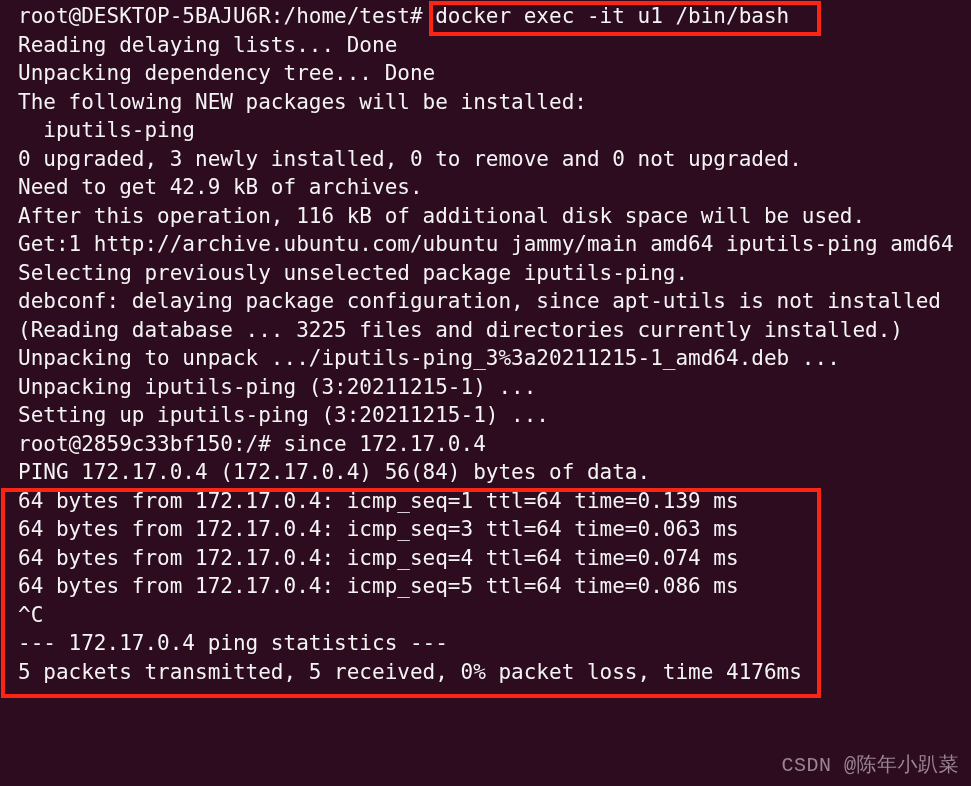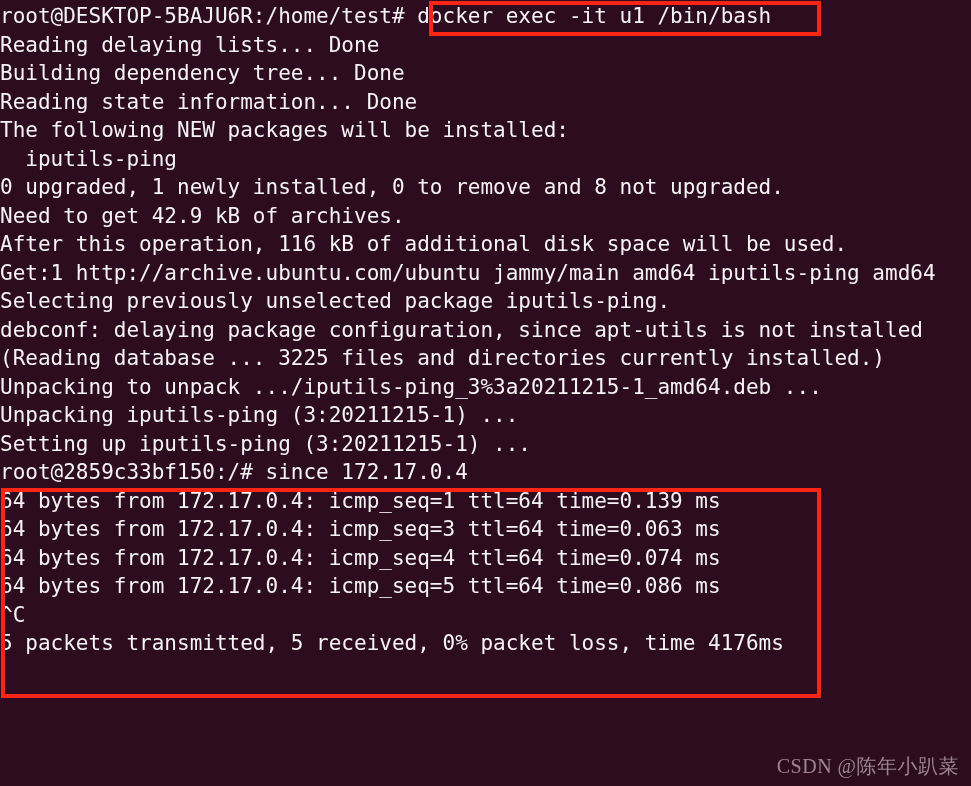--- a/index.html
+++ b/index.html
@@ -24,21 +24,21 @@
   #lines {
     position: absolute;
     left: 0;
     top: 2px;
     width: 971px;
   }
   .term-line {
     display: block;
     height: 28.5px;
     white-space: pre;
-    padding-left: 0;
+    padding-left: 18px;
     color: #f4f4f4;
   }
   .highlight-box {
     position: absolute;
     border: 4px solid #fb2516;
     box-sizing: border-box;
     pointer-events: none;
     background: transparent;
   }
   #box-docker {
@@ -50,56 +50,57 @@
   #box-ping {
     left: 1px;
     top: 488px;
     width: 820px;
     height: 210px;
   }
   #watermark {
     position: absolute;
     right: 12px;
     bottom: 6px;
-    font-family: Liberation Serif, serif;
+    font-family: Liberation Mono, monospace;
     font-size: 20px;
     color: #b9a7b2;
     opacity: 0.78;
     letter-spacing: 0.5px;
     white-space: pre;
   }
 </style>
 </head>
 <body>
 
 <div id="terminal">
 
   <div id="lines">
       <span class="term-line">root@DESKTOP-5BAJU6R:/home/test# docker exec -it u1 /bin/bash</span>
       <span class="term-line">Reading delaying lists... Done</span>
-      <span class="term-line">Building dependency tree... Done</span>
-      <span class="term-line">Reading state information... Done</span>
+      <span class="term-line">Unpacking dependency tree... Done</span>
       <span class="term-line">The following NEW packages will be installed:</span>
       <span class="term-line">  iputils-ping</span>
-      <span class="term-line">0 upgraded, 1 newly installed, 0 to remove and 8 not upgraded.</span>
+      <span class="term-line">0 upgraded, 3 newly installed, 0 to remove and 0 not upgraded.</span>
       <span class="term-line">Need to get 42.9 kB of archives.</span>
       <span class="term-line">After this operation, 116 kB of additional disk space will be used.</span>
       <span class="term-line">Get:1 http://archive.ubuntu.com/ubuntu jammy/main amd64 iputils-ping amd64</span>
       <span class="term-line">Selecting previously unselected package iputils-ping.</span>
       <span class="term-line">debconf: delaying package configuration, since apt-utils is not installed</span>
       <span class="term-line">(Reading database ... 3225 files and directories currently installed.)</span>
       <span class="term-line">Unpacking to unpack .../iputils-ping_3%3a20211215-1_amd64.deb ...</span>
       <span class="term-line">Unpacking iputils-ping (3:20211215-1) ...</span>
       <span class="term-line">Setting up iputils-ping (3:20211215-1) ...</span>
       <span class="term-line">root@2859c33bf150:/# since 172.17.0.4</span>
+      <span class="term-line">PING 172.17.0.4 (172.17.0.4) 56(84) bytes of data.</span>
       <span class="term-line">64 bytes from 172.17.0.4: icmp_seq=1 ttl=64 time=0.139 ms</span>
       <span class="term-line">64 bytes from 172.17.0.4: icmp_seq=3 ttl=64 time=0.063 ms</span>
       <span class="term-line">64 bytes from 172.17.0.4: icmp_seq=4 ttl=64 time=0.074 ms</span>
       <span class="term-line">64 bytes from 172.17.0.4: icmp_seq=5 ttl=64 time=0.086 ms</span>
       <span class="term-line">^C</span>
+      <span class="term-line">--- 172.17.0.4 ping statistics ---</span>
       <span class="term-line">5 packets transmitted, 5 received, 0% packet loss, time 4176ms</span>
     </div>
 
   <div class="highlight-box" id="box-docker"></div>
 
   <div class="highlight-box" id="box-ping"></div>
 
   <div id="watermark">CSDN @陈年小趴菜</div>
 
 </div>

